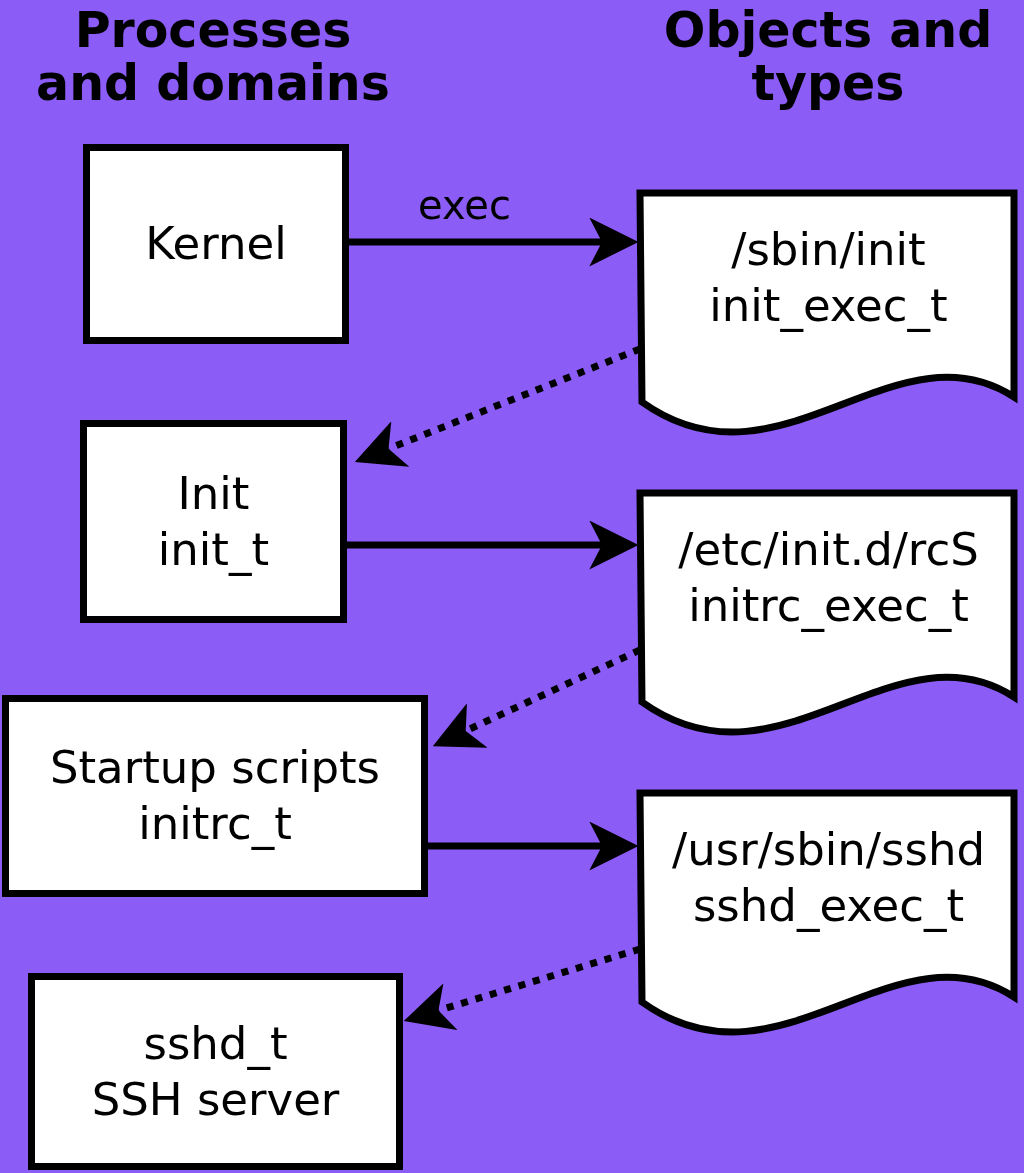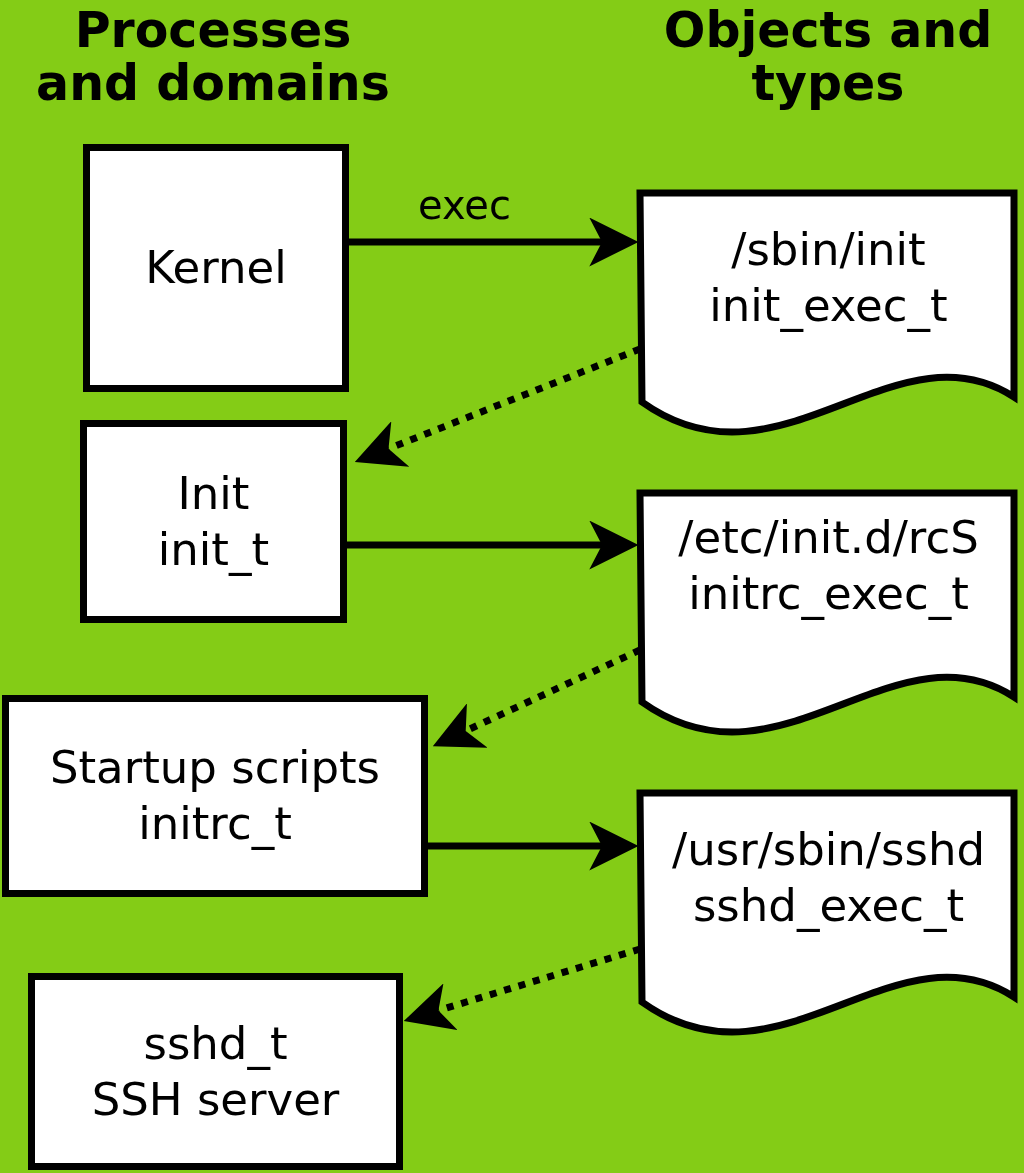--- a/index.html
+++ b/index.html
@@ -4,21 +4,21 @@
 <style>
   html, body {
     margin: 0;
     padding: 0;
     background: #ffffff;
   }
   #stage {
     position: relative;
     width: 1024px;
     height: 1173px;
-    background: #84cc16;
+    background: #8b5cf6;
     font-family: "DejaVu Sans", "Liberation Sans", sans-serif;
     color: #000000;
     overflow: hidden;
   }
   .col-header {
     position: absolute;
     width: 420px;
     text-align: center;
     font-weight: bold;
     font-size: 49px;
@@ -112,21 +112,21 @@
 
     <line class="solid-edge" marker-end="url(#ah)" x1="349" y1="242" x2="602" y2="242"></line>
     <line class="solid-edge" marker-end="url(#ah)" x1="347" y1="545" x2="602" y2="545"></line>
     <line class="solid-edge" marker-end="url(#ah)" x1="428" y1="846" x2="602" y2="846"></line>
 
     <line class="dotted-edge" marker-end="url(#ah)" x1="640" y1="349" x2="388.5" y2="448.7"></line>
     <line class="dotted-edge" marker-end="url(#ah)" x1="640" y1="650" x2="465.7" y2="730.9"></line>
     <line class="dotted-edge" marker-end="url(#ah)" x1="640" y1="949" x2="438.4" y2="1010.5"></line>
   </svg>
 
-  <div class="process-box" style="left:83px; top:144px; width:266px; height:248px;justify-content:center;">
+  <div class="process-box" style="left:83px; top:144px; width:266px; height:200px;justify-content:center;">
     <div>Kernel</div>
   </div>
 
   <div class="process-box" style="left:80px; top:420px; width:267px; height:203px;">
     <div>Init</div>
     <div>init_t</div>
   </div>
 
   <div class="process-box" style="left:2px; top:695px; width:426px; height:202px;">
     <div>Startup scripts</div>
@@ -136,21 +136,21 @@
   <div class="process-box" style="left:28px; top:973px; width:375px; height:197px;">
     <div>sshd_t</div>
     <div>SSH server</div>
   </div>
 
   <div class="doc-label" style="top:222px;justify-content:center;">
     <div>/sbin/init</div>
     <div>init_exec_t</div>
   </div>
 
-  <div class="doc-label" style="top:510px;text-align:center;">
+  <div class="doc-label" style="top:522px;text-align:center;">
     <div>/etc/init.d/rcS</div>
     <div>initrc_exec_t</div>
   </div>
 
   <div class="doc-label" style="top:822px;">
     <div>/usr/sbin/sshd</div>
     <div>sshd_exec_t</div>
   </div>
 
   <div class="edge-label" style="left:418px; top:180px; width:160px;">exec</div>

